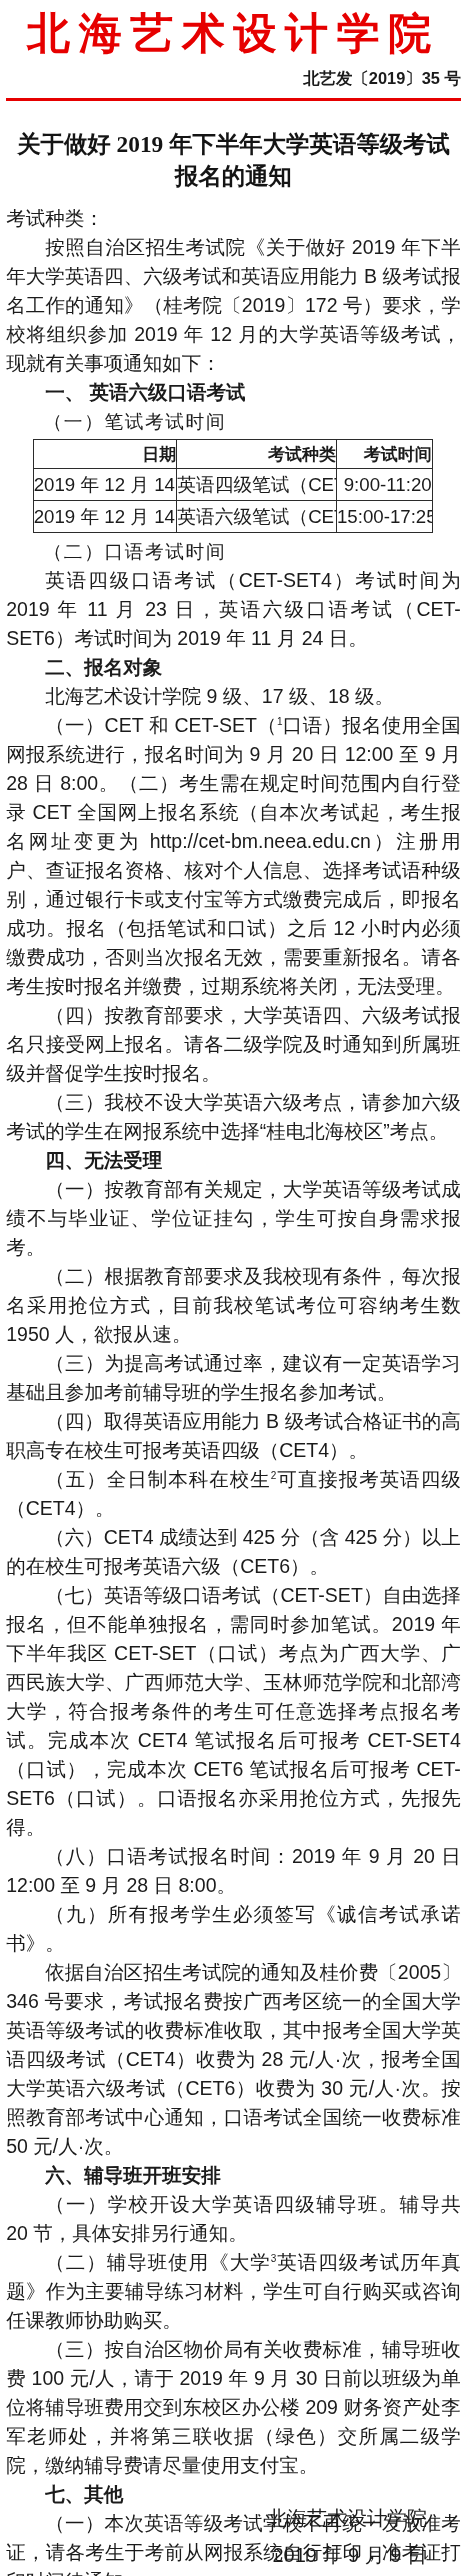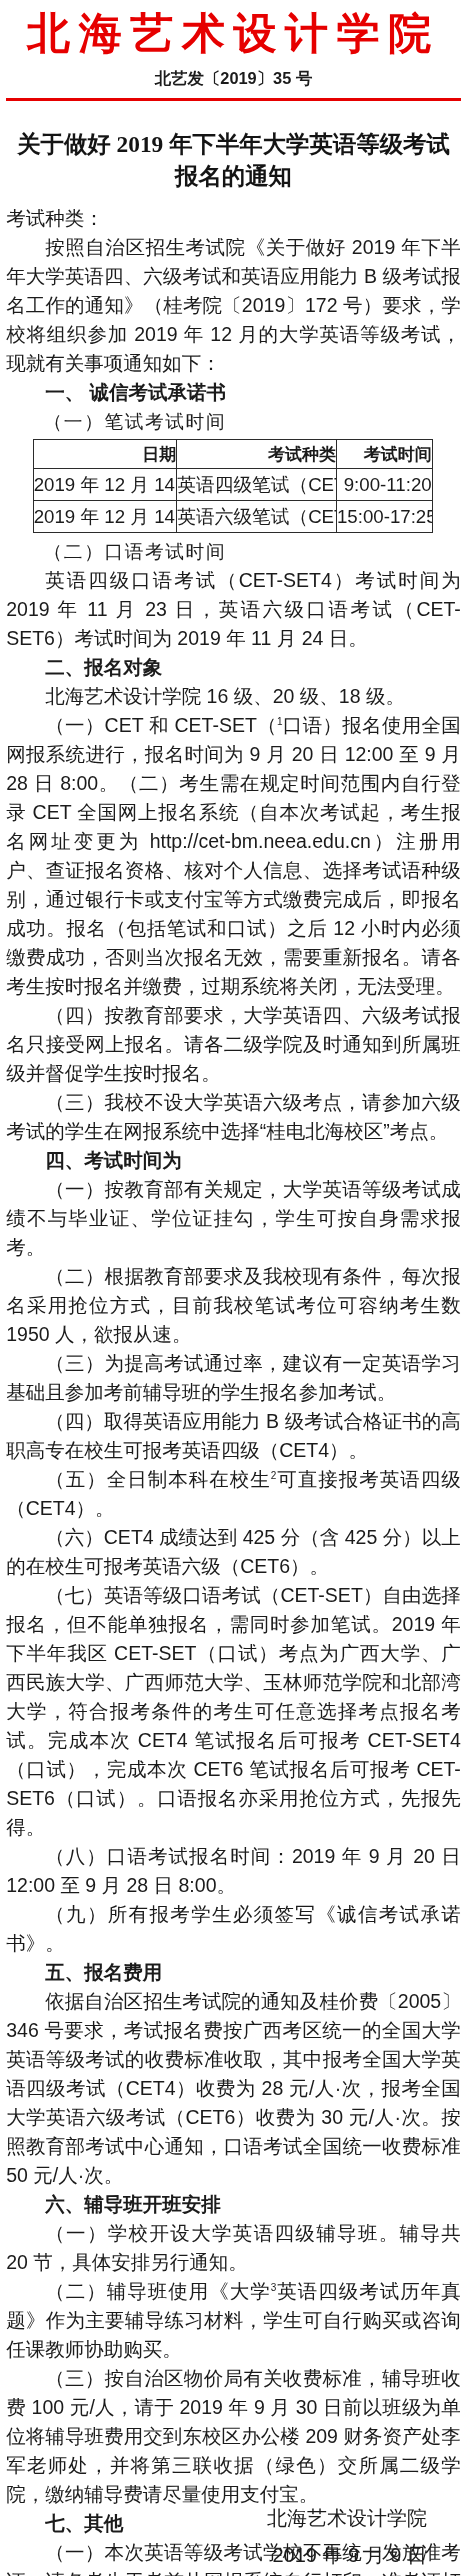--- a/index.html
+++ b/index.html
@@ -2,21 +2,21 @@
 <html style="font-size:12.5px"><head>
 <meta charset="utf-8">
 <style>
   html,body{margin:0;padding:0;background:#ffffff;color:#1b1b1b;
     font-family:"Liberation Sans","DejaVu Sans",sans-serif;}
   .page{position:relative;width:467px;height:2576px;box-sizing:border-box;
     padding:6.2px 6.2px 0 6.2px;background:#fff;overflow:hidden;}
   .org-name{color:#e60000;font-family:"Liberation Serif","DejaVu Serif",serif;
     font-weight:700;font-size:43px;line-height:56px;text-align:center;
     letter-spacing:8.6px;white-space:nowrap;}
-  .doc-number{text-align:center;font-weight:700;font-size:16.4px;line-height:22px;margin-top:4.7px;}
+  .doc-number{text-align:right;font-weight:700;font-size:16.4px;line-height:22px;margin-top:4.7px;}
   .red-rule{height:3.1px;background:#e60000;margin-top:9.3px;}
   .title{margin:26.5px 0 0 0;font-family:"Liberation Serif","DejaVu Serif",serif;
     font-weight:600;font-size:23.4px;line-height:32px;text-align:center;color:#141414;}
   .title span{display:block;}
   p{margin:0;font-size:19.5px;line-height:29px;text-align:justify;}
   .salutation{margin-top:12.5px;}
   .para{text-indent:2em;}
   .heading{font-weight:700;text-indent:2em;}
   .kai{font-family:"Liberation Serif","DejaVu Serif",serif;text-indent:2em;
     letter-spacing:1.6px;font-size:18.7px;}
@@ -42,21 +42,21 @@
   <div class="red-rule"></div>
 
   <h1 class="title">
     <span>关于做好 2019 年下半年大学英语等级考试</span>
     <span>报名的通知</span>
   </h1>
 
   <p class="salutation">考试种类：</p>
   <p class="para">按照自治区招生考试院《关于做好 2019 年下半年大学英语四、六级考试和英语应用能力 B 级考试报名工作的通知》（桂考院〔2019〕172 号）要求，学校将组织参加 2019 年 12 月的大学英语等级考试，现就有关事项通知如下：</p>
 
-  <p class="heading">一、 诚信考试承诺书</p>
+  <p class="heading">一、 英语六级口语考试</p>
   <p class="kai">（一）笔试考试时间</p>
 
   <table class="exam-table">
     <colgroup>
         <col class="col-date">
         <col class="col-type">
         <col class="col-time">
       </colgroup>
     <thead>
       <tr>
@@ -76,38 +76,37 @@
         <td>英语六级笔试（CET6）</td>
         <td>15:00-17:25</td>
       </tr>
     </tbody>
   </table>
 
   <p class="kai">（二）口语考试时间</p>
   <p class="para">英语四级口语考试（CET-SET4）考试时间为 2019 年 11 月 23 日，英语六级口语考试（CET-SET6）考试时间为 2019 年 11 月 24 日。</p>
 
   <p class="heading">二、报名对象</p>
-  <p class="para">北海艺术设计学院 16 级、20 级、18 级。</p>
+  <p class="para">北海艺术设计学院 9 级、17 级、18 级。</p>
 
   <p class="para"><span>（一）CET 和 CET-SET（</span><sup>1</sup><span>口语）报名使用全国网报系统进行，报名时间为 9 月 20 日 12:00 至 9 月 28 日 8:00。（二）考生需在规定时间范围内自行登录 CET 全国网上报名系统（自本次考试起，考生报名网址变更为 http://cet-bm.neea.edu.cn）注册用户、查证报名资格、核对个人信息、选择考试语种级别，通过银行卡或支付宝等方式缴费完成后，即报名成功。报名（包括笔试和口试）之后 12 小时内必须缴费成功，否则当次报名无效，需要重新报名。请各考生按时报名并缴费，过期系统将关闭，无法受理。</span></p>
   <p class="para">（四）按教育部要求，大学英语四、六级考试报名只接受网上报名。请各二级学院及时通知到所属班级并督促学生按时报名。</p>
   <p class="para">（三）我校不设大学英语六级考点，请参加六级考试的学生在网报系统中选择“桂电北海校区”考点。</p>
 
-  <p class="heading">四、考试时间为</p>
+  <p class="heading">四、无法受理</p>
   <p class="para">（一）按教育部有关规定，大学英语等级考试成绩不与毕业证、学位证挂勾，学生可按自身需求报考。</p>
   <p class="para">（二）根据教育部要求及我校现有条件，每次报名采用抢位方式，目前我校笔试考位可容纳考生数 1950 人，欲报从速。</p>
   <p class="para">（三）为提高考试通过率，建议有一定英语学习基础且参加考前辅导班的学生报名参加考试。</p>
   <p class="para">（四）取得英语应用能力 B 级考试合格证书的高职高专在校生可报考英语四级（CET4）。</p>
   <p class="para"><span>（五）全日制本科在校生</span><sup>2</sup><span>可直接报考英语四级（CET4）。</span></p>
   <p class="para">（六）CET4 成绩达到 425 分（含 425 分）以上的在校生可报考英语六级（CET6）。</p>
   <p class="para">（七）英语等级口语考试（CET-SET）自由选择报名，但不能单独报名，需同时参加笔试。2019 年下半年我区 CET-SET（口试）考点为广西大学、广西民族大学、广西师范大学、玉林师范学院和北部湾大学，符合报考条件的考生可任意选择考点报名考试。完成本次 CET4 笔试报名后可报考 CET-SET4（口试），完成本次 CET6 笔试报名后可报考 CET-SET6（口试）。口语报名亦采用抢位方式，先报先得。</p>
   <p class="para">（八）口语考试报名时间：2019 年 9 月 20 日 12:00 至 9 月 28 日 8:00。</p>
   <p class="para">（九）所有报考学生必须签写《诚信考试承诺书》。</p>
 
-  <p class="heading">五、报名费用</p>
   <p class="para">依据自治区招生考试院的通知及桂价费〔2005〕346 号要求，考试报名费按广西考区统一的全国大学英语等级考试的收费标准收取，其中报考全国大学英语四级考试（CET4）收费为 28 元/人·次，报考全国大学英语六级考试（CET6）收费为 30 元/人·次。按照教育部考试中心通知，口语考试全国统一收费标准 50 元/人·次。</p>
 
   <p class="heading">六、辅导班开班安排</p>
   <p class="para">（一）学校开设大学英语四级辅导班。辅导共 20 节，具体安排另行通知。</p>
   <p class="para"><span>（二）辅导班使用《大学</span><sup>3</sup><span>英语四级考试历年真题》作为主要辅导练习材料，学生可自行购买或咨询任课教师协助购买。</span></p>
   <p class="para">（三）按自治区物价局有关收费标准，辅导班收费 100 元/人，请于 2019 年 9 月 30 日前以班级为单位将辅导班费用交到东校区办公楼 209 财务资产处李军老师处，并将第三联收据（绿色）交所属二级学院，缴纳辅导费请尽量使用支付宝。</p>
 
   <p class="heading">七、其他</p>
   <p class="para">（一）本次英语等级考试学校不再统一发放准考证，请各考生于考前从网报系统自行打印，准考证打印时间待通知。</p>
 

